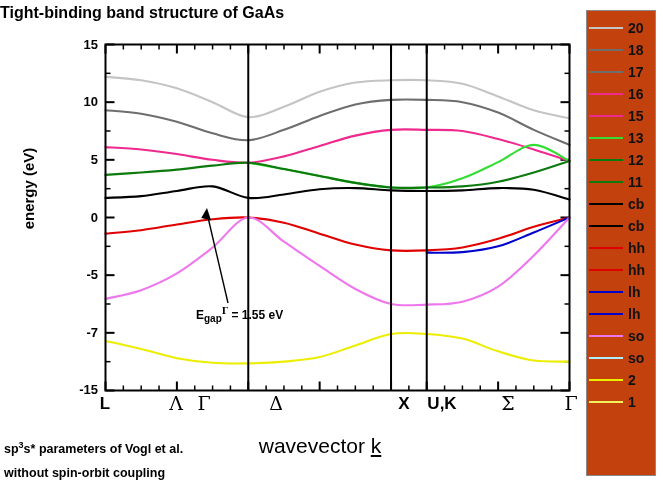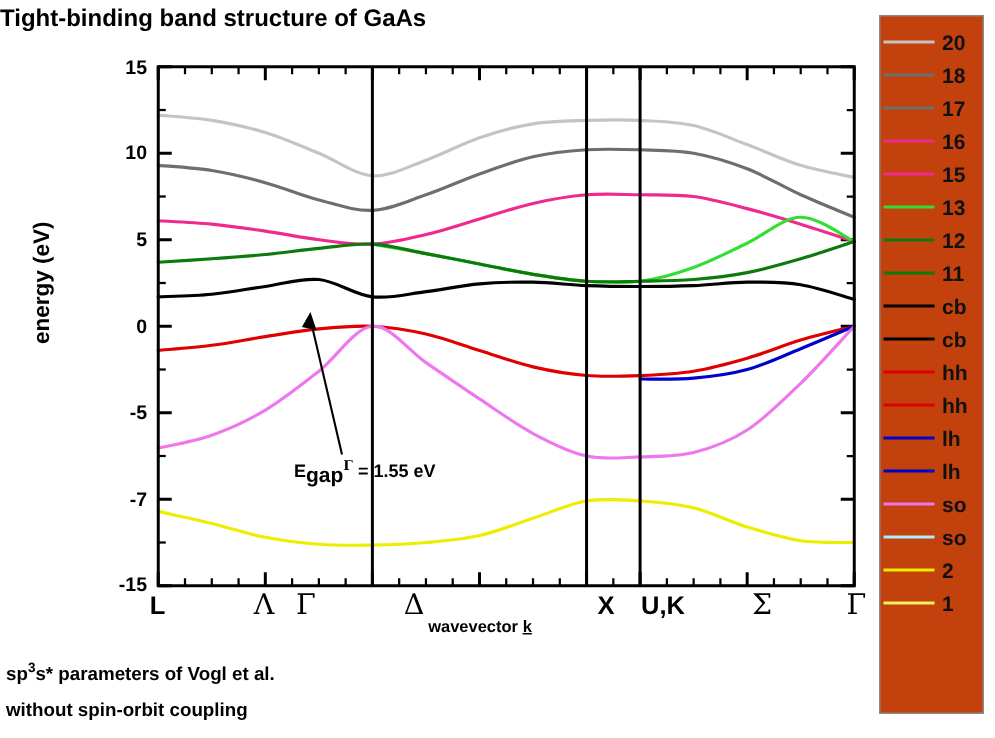--- a/index.html
+++ b/index.html
@@ -38,25 +38,25 @@
     width: 160px;
     text-align: center;
     font-size: 15px;
     font-weight: bold;
     transform: rotate(-90deg);
     transform-origin: center center;
   }
   .xlabel {
     position: absolute;
     left: 170px;
-    top: 412px;
+    top: 434px;
     width: 300px;
     text-align: center;
-    font-size: 11px;
-    font-weight: bold;
+    font-size: 21px;
+    font-weight: normal;
   }
   .xlabel u { text-decoration: underline; }
   .ytick {
     position: absolute;
     width: 36px;
     text-align: right;
     font-size: 13px;
     font-weight: bold;
     color: #000;
   }
@@ -69,21 +69,21 @@
     width: 60px;
   }
   .xtick.greek { font-family: "DejaVu Serif", serif; font-weight: normal; font-size: 19px;}
   .annot {
     position: absolute;
     font-size: 12px;
     font-weight: bold;
     color: #000;
     white-space: nowrap;
   }
-  .annot sub { font-size: 14px; }
+  .annot sub { font-size: 10px; }
   .annot sup { font-size: 9px; font-family: "DejaVu Serif", serif;}
   .footnote {
     position: absolute;
     font-size: 12.5px;
     font-weight: bold;
     color: #000;
     white-space: nowrap;
   }
   .footnote sup { font-size: 9px; }
   #legend {

